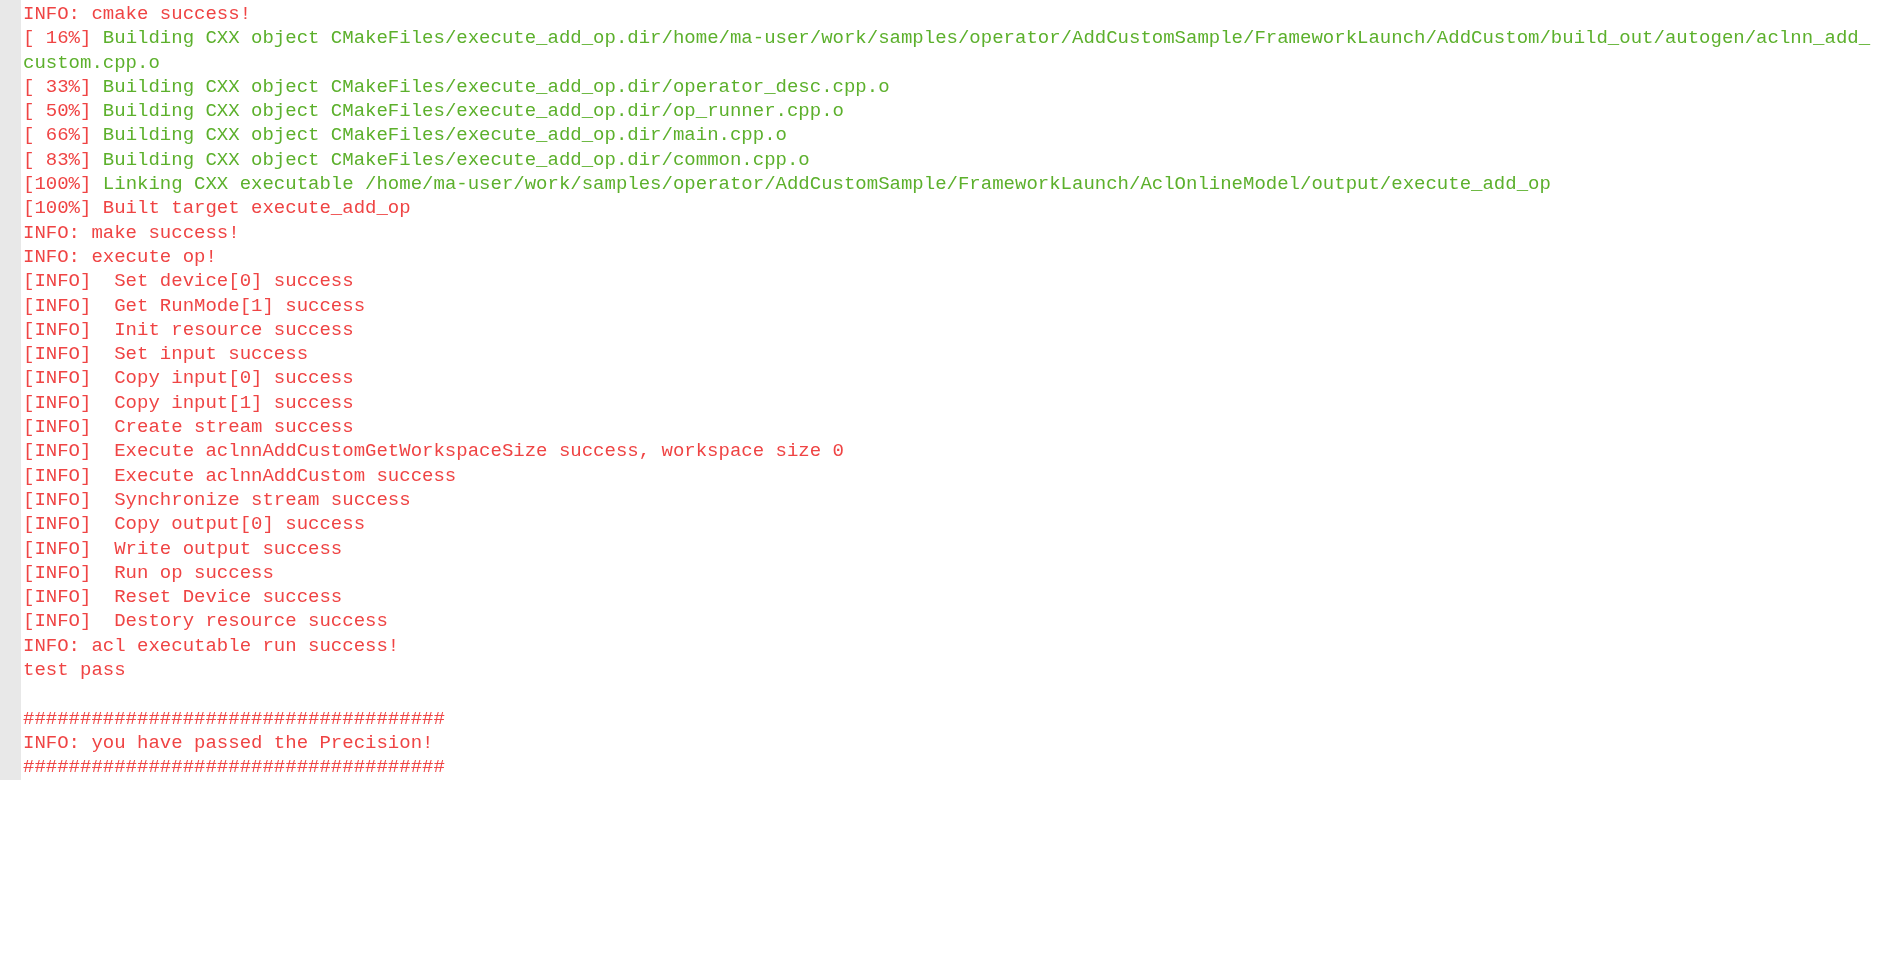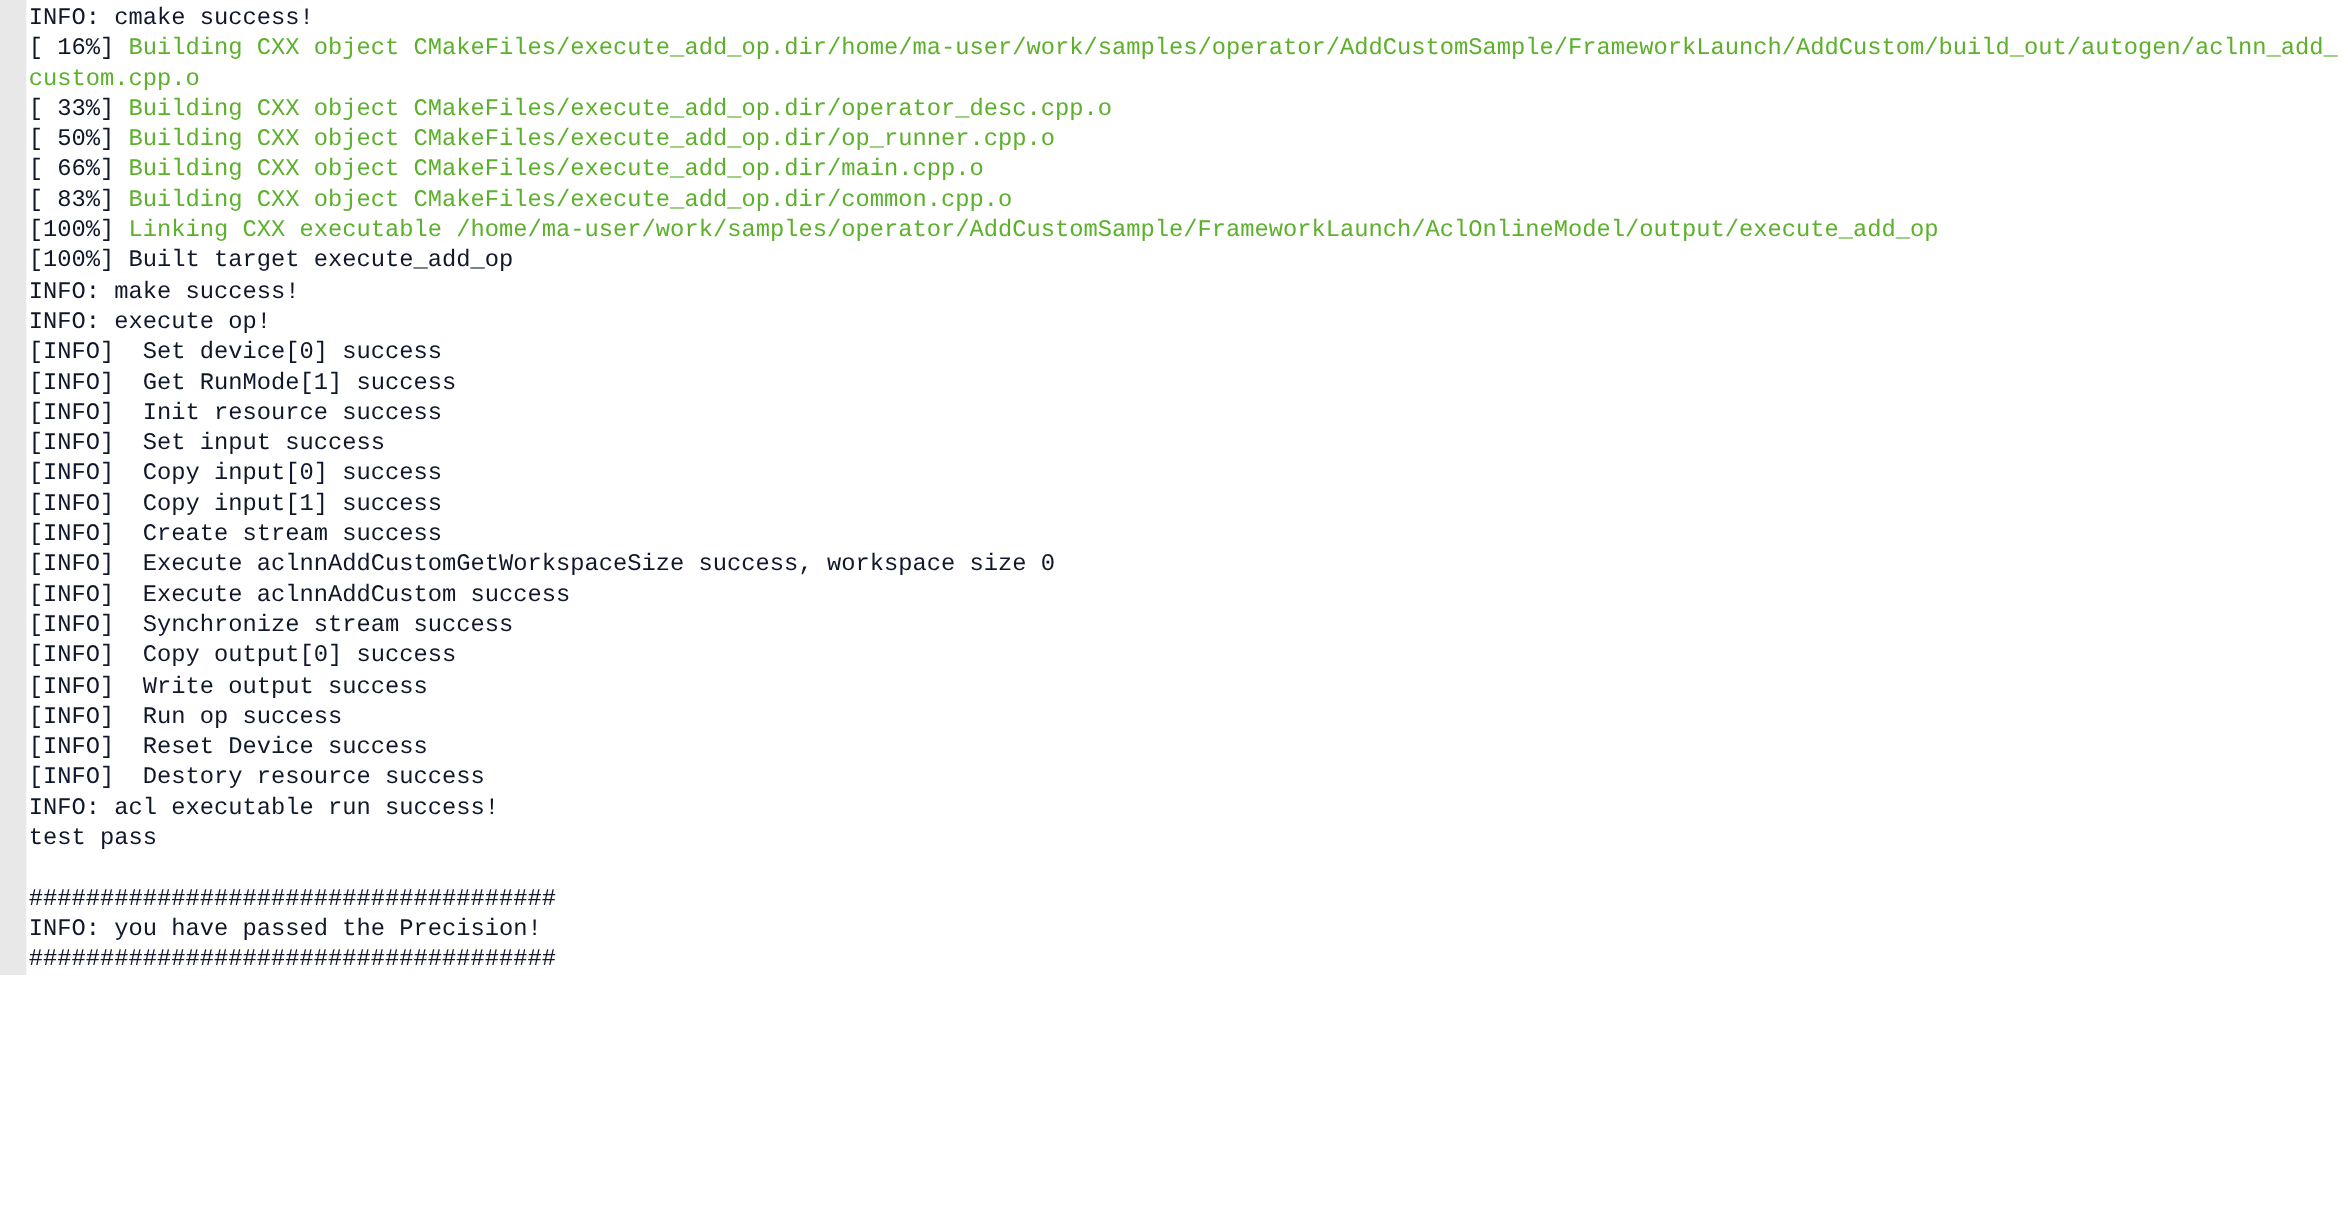--- a/index.html
+++ b/index.html
@@ -20,21 +20,21 @@
       background: #e8e8e8;
       flex-shrink: 0;
     }
     .terminal {
       padding: 2px 0 0 2px;
       white-space: pre-wrap;
       word-break: break-all;
       flex: 1;
     }
     .black {
-      color: #0f172a;
+      color: #ef4444;
     }
     .green {
       color: #5cb02c;
     }
     .line {
       display: block;
     }
   </style>
 </head>
 <body>

